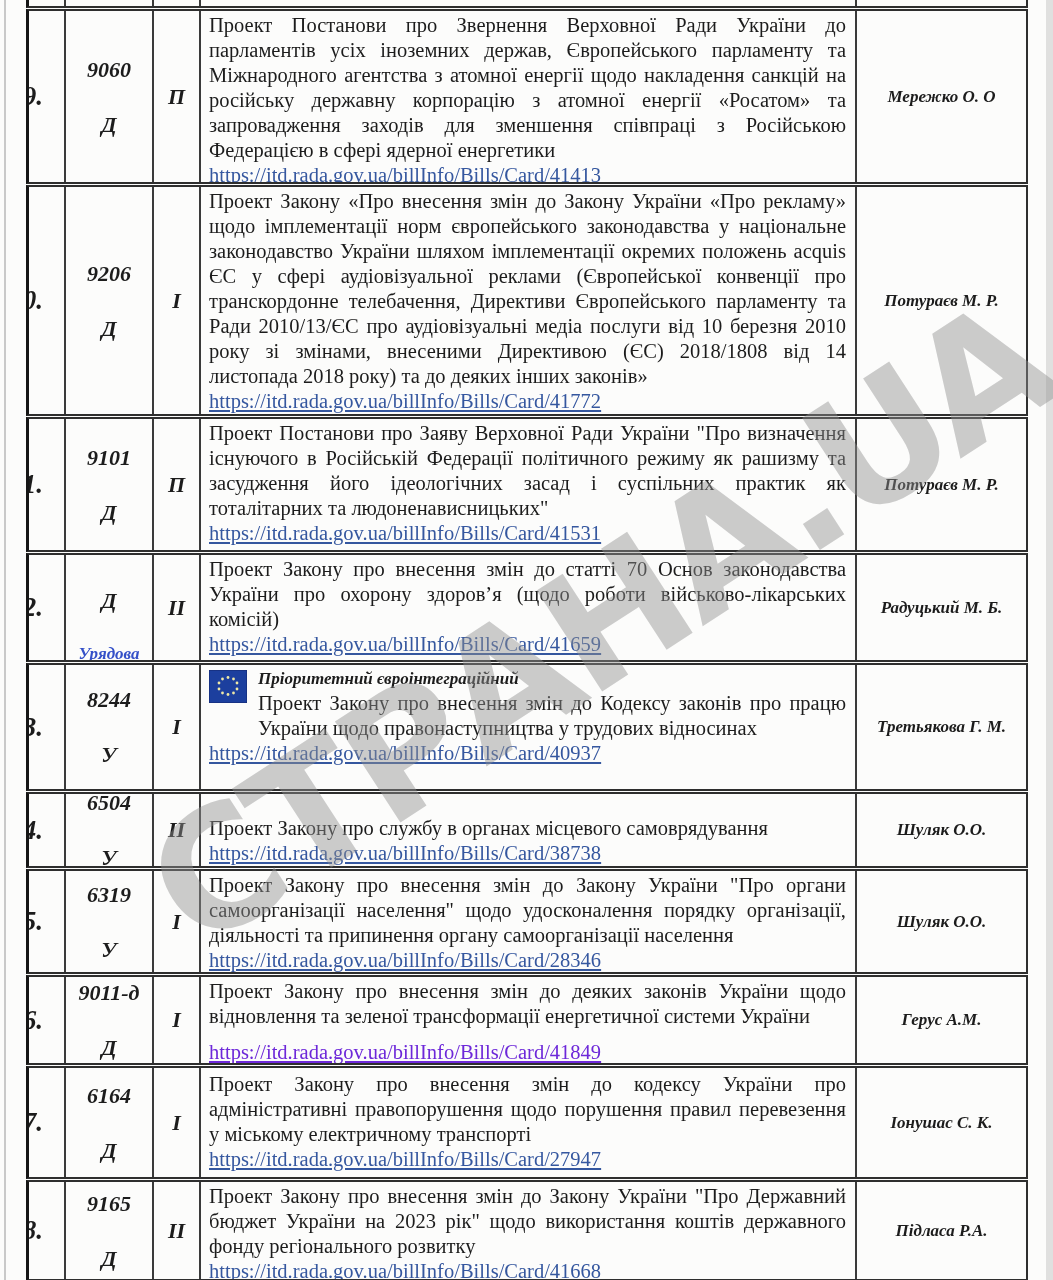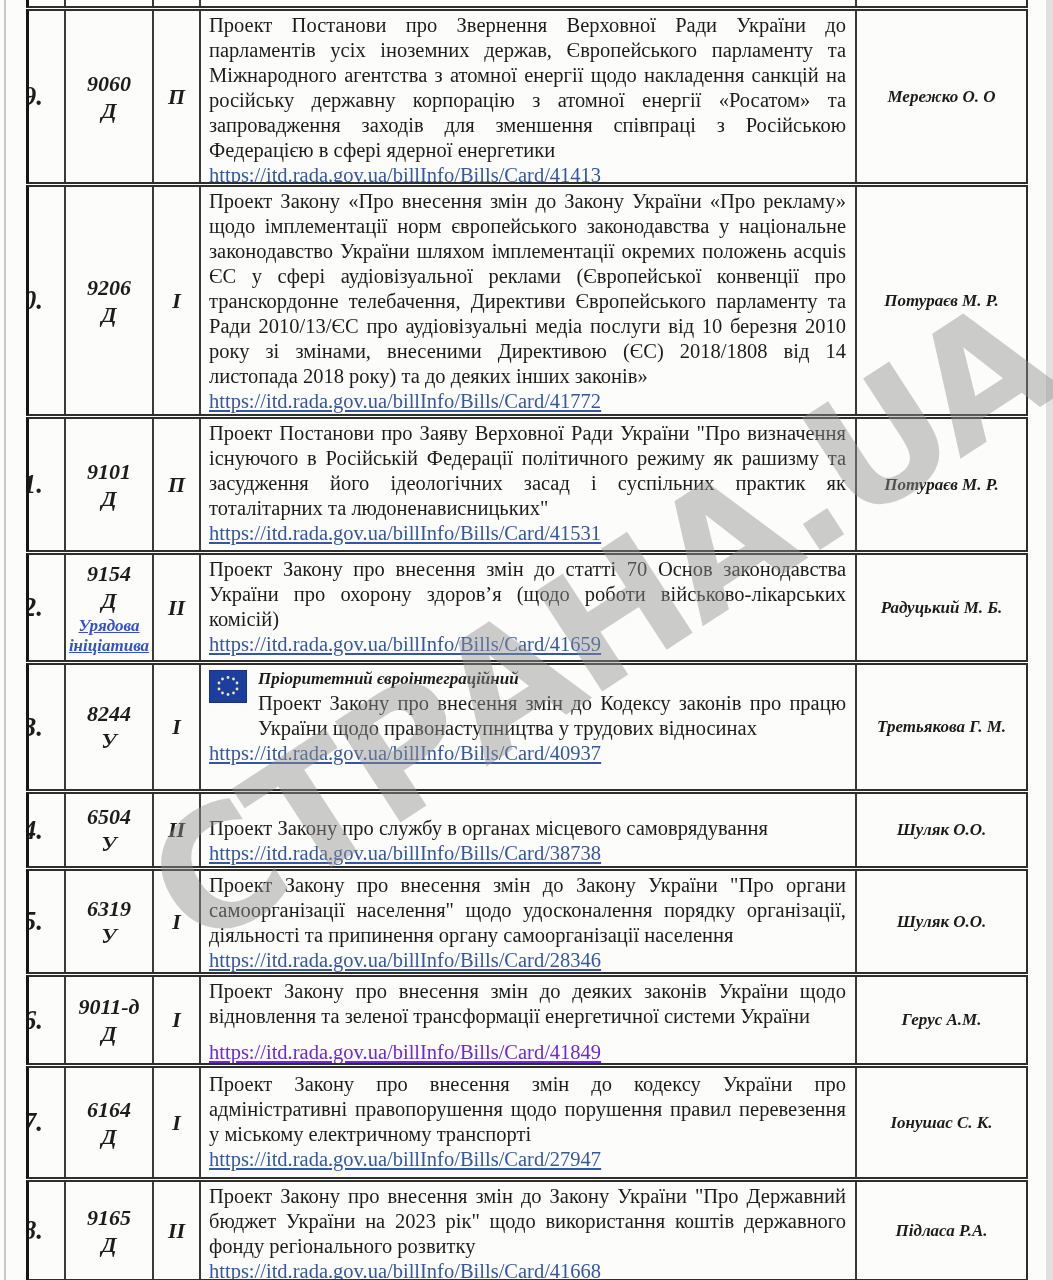--- a/index.html
+++ b/index.html
@@ -27,21 +27,21 @@
     border-right:2px solid #2e2e2e;
     background:transparent;
     box-sizing:content-box;
   }
   .row + .row{margin-top:1px;}
   .row--stub{border-top:none;height:6px;}
   .cell{box-sizing:border-box;overflow:hidden;}
   .c1{width:37px;border-right:2px solid #3a3a3a;display:flex;align-items:center;justify-content:flex-end;
       padding-right:21px;font-weight:bold;font-style:italic;font-size:27px;}
   .c2{width:88px;border-right:2px solid #3a3a3a;display:flex;flex-direction:column;align-items:center;
-      justify-content:center;font-weight:bold;font-style:italic;font-size:22px;line-height:27px;text-align:center;}
+      justify-content:center;font-weight:bold;font-style:italic;font-size:22px;line-height:27px;text-align:center;gap:28px;}
   .c3{width:47px;border-right:2px solid #3a3a3a;display:flex;align-items:center;justify-content:center;
       font-weight:bold;font-style:italic;font-size:22px;}
   .c4{width:656px;border-right:2px solid #3a3a3a;padding:2px 9px 0 8px;font-size:20.5px;line-height:25px;}
   .c5{flex:1;display:flex;align-items:center;justify-content:center;text-align:center;
       font-weight:bold;font-style:italic;font-size:17px;line-height:26px;padding:0 6px;}
   .title{display:block;text-align:justify;}
   .url{display:block;text-decoration:underline;cursor:pointer;}
   .gov-note{font-size:17px;line-height:20px;margin-top:2px;text-decoration:underline;}
   .eu-flag{float:left;width:38px;height:33px;margin:3px 11px 24px 0;display:block;}
   .eu-label{display:block;font-weight:bold;font-style:italic;font-size:17px;line-height:24px;}

